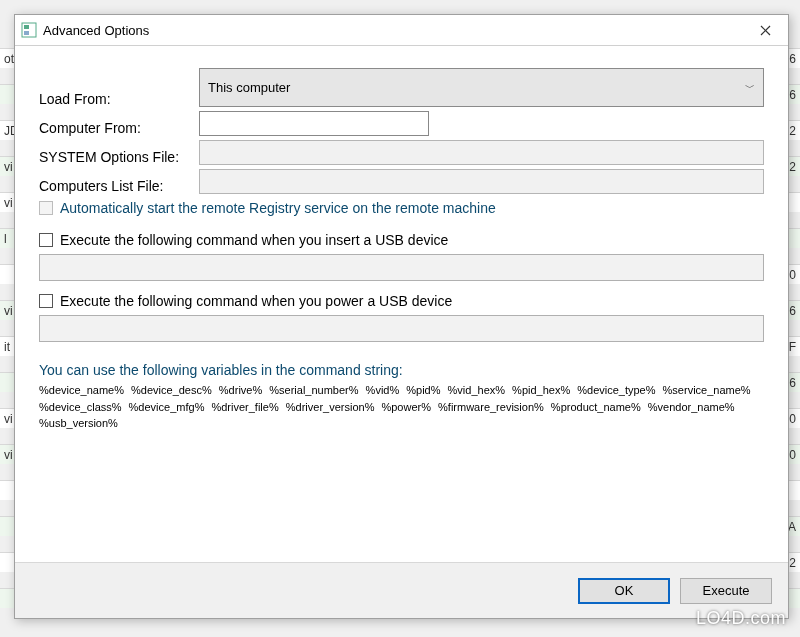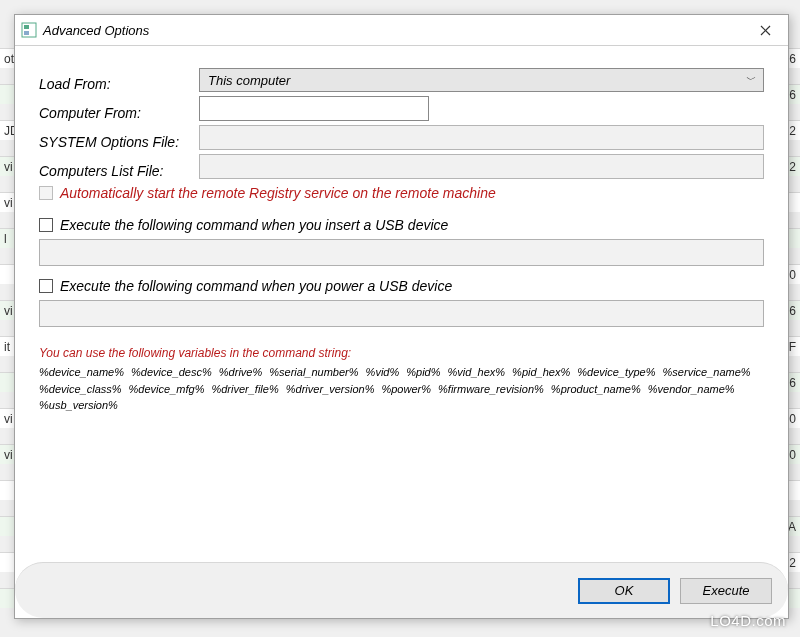--- a/index.html
+++ b/index.html
@@ -30,21 +30,20 @@
   .dialog {
     position: absolute;
     left: 14px; top: 14px;
     width: 775px;
     height: 605px;
     background: #fff;
     border: 1px solid #9f9f9f;
     box-shadow: 2px 2px 10px rgba(0,0,0,0.25);
     display: flex;
     flex-direction: column;
-    font-style: italic;
   }
   .titlebar {
     height: 31px;
     border-bottom: 1px solid #d0d0d0;
     display: flex;
     align-items: center;
     background: #fff;
     padding-left: 6px;
     position: relative;
   }
@@ -74,21 +73,21 @@
     align-items: flex-end;
     margin-bottom: 4px;
   }
   .formlabel {
     width: 160px;
     font-size: 14px;
     color: #000;
   }
   .select {
     flex: 1;
-    height: 24px;
+    height: 39px;
     background: #e6e6e6;
     border: 1px solid #8a8a8a;
     display: flex;
     align-items: center;
     justify-content: space-between;
     padding: 0 8px;
     font-size: 13px;
   }
   .caret {
     font-size: 10px; color: #444;
@@ -109,68 +108,67 @@
     margin-bottom: 6px;
   }
   .chk {
     width: 14px; height: 14px;
     border: 1px solid #555;
     margin-right: 7px;
     background: #fff;
   }
   .chk.disabled { border-color: #bdbdbd; background: #f4f4f4; }
   .chktxt { font-size: 14px; }
-  .chktxt.disabled { color: #b91c1c; }
+  .chktxt.disabled { color: #0c4a6e; }
 
   .cmdbox {
     height: 27px;
     border: 1px solid #b0b0b0;
     background: #f2f2f2;
     margin-bottom: 12px;
   }
 
   .helptext {
-    font-size: 12px;
-    color: #b91c1c;
+    font-size: 14px;
+    color: #0c4a6e;
     margin-top: 6px;
     line-height: 1.45;
   }
   .vars {
     font-size: 11px;
     color: #000;
     margin-top: 2px;
     line-height: 1.5;
     word-spacing: 4px;
   }
 
   .footer {
     height: 56px;
     border-top: 1px solid #d8d8d8;
     background: #f0f0f0;
     display: flex;
     justify-content: flex-end;
     align-items: center;
     padding-right: 16px;
     gap: 10px;
-    border-radius: 28px;
   }
   .btn {
     width: 92px; height: 26px;
     background: #e1e1e1;
     border: 1px solid #adadad;
     display: flex; align-items: center; justify-content: center;
     font-size: 13px;
   }
   .btn.primary { border: 2px solid #0a66c4; }
 
   .watermark {
     position: absolute;
     right: 14px; bottom: 8px;
     color: #fff;
-    font-size: 15px;
+    font-size: 18px;
     font-weight: 500;
     letter-spacing: 0.5px;
     font-family: Arial, sans-serif;
     text-shadow: 0 0 3px rgba(0,0,0,0.6);
   }
 </style>
 </head>
 <body>
 
 <div id="bgstrips">

